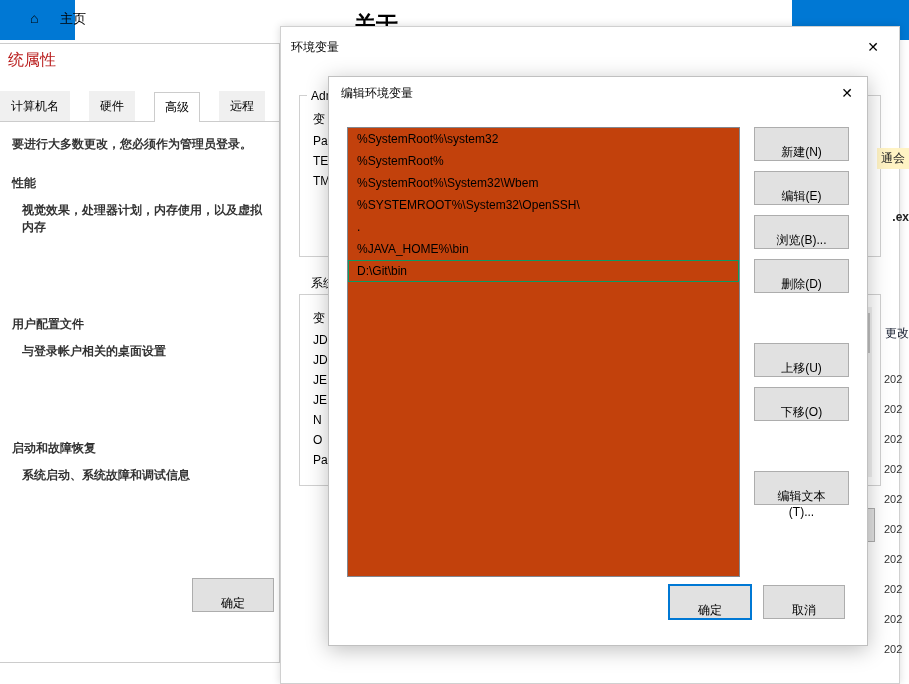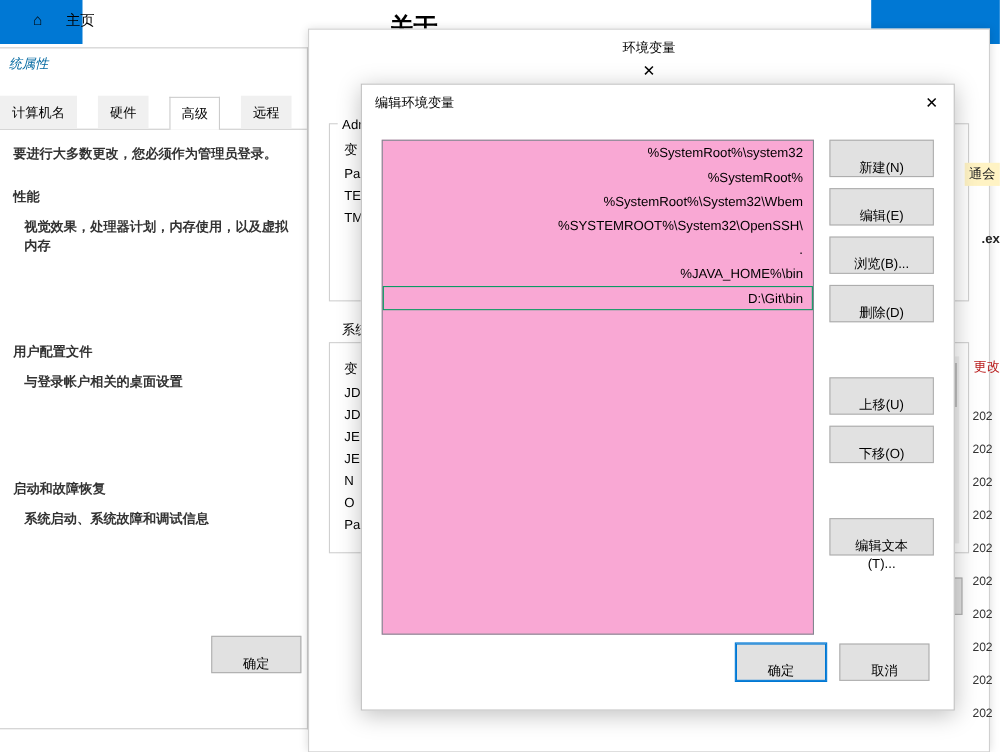--- a/index.html
+++ b/index.html
@@ -1,50 +1,50 @@
 <!DOCTYPE html>
 <html><head>
 <meta charset="utf-8">
 <style>
 * { box-sizing: border-box; margin: 0; padding: 0; font-family: "Microsoft YaHei", "Segoe UI", Tahoma, sans-serif; font-size: 12px; }
 body { width: 909px; height: 684px; overflow: hidden; background: #fff; position: relative; }
 .bg-blue { position: absolute; background: #0078d4; }
 
 
 .sysprop { position: absolute; left: 0; top: 43px; width: 280px; height: 620px; background: #fff; border: 1px solid #ccc; border-left: none; }
-.sysprop-title { padding: 6px 8px; font-size: 12px; color: #0369a1; font-style: italic; }
+.sysprop-title { padding: 6px 8px; font-size: 16px; color: #b91c1c; }
 .tabs { display: flex; border-bottom: 1px solid #ccc; margin-top: 14px; gap: 20px; }
 .tab { padding: 6px 10px; border: 1px solid transparent; border-bottom: none; background: #f0f0f0; margin-right: -1px; cursor: pointer; }
 .tab.active { background: #fff; border-color: #ccc; position: relative; top: 1px; }
 .sect-body { padding: 14px 12px; color: #333; font-weight: bold; }
 .sect-title { margin-top: 22px; margin-bottom: 10px; }
 .sect-desc { margin-left: 10px; color: #333; }
 .btn-row-bottom { display: flex; gap: 8px; padding: 10px; position: absolute; bottom: 40px; right: -5px; }
 
 
 .envparent { position: absolute; left: 280px; top: 26px; width: 620px; height: 658px; background: #fff; border: 1px solid #d0d0d0; box-shadow: 0 0 8px rgba(0,0,0,0.15); }
-.envparent-titlebar { display: flex; justify-content: space-between; align-items: center; padding: 8px 10px; flex-direction: column; }
+.envparent-titlebar { display: flex; justify-content: space-between; align-items: center; padding: 8px 10px; }
 .close-x { width: 32px; height: 24px; display: flex; align-items: center; justify-content: center; cursor: pointer; font-size: 14px; }
 .envparent-body { padding: 14px 18px 8px 18px; }
 .fieldset-label { position: relative; top: 8px; left: 8px; background: #fff; padding: 0 4px; display: inline-block; }
 .varbox { border: 1px solid #d0d0d0; margin-top: 0; padding: 12px 8px 8px 8px; }
 .varlist-body { height: 140px; overflow: hidden; }
 .varlist-row { padding: 3px 5px; white-space: nowrap; overflow: hidden; }
 .sysvarbox { margin-top: 10px; }
 .sysvarlist-body { height: 170px; position: relative; }
 .sysvar-scroll { position: absolute; right: 0; top: 0; bottom: 0; width: 17px; background: #f0f0f0; }
 .sysvar-scroll-thumb { position: absolute; top: 6px; right: 2px; width: 13px; height: 40px; background: #c0c0c0; }
 .sysvar-arrow { position: absolute; right: 0; width: 17px; height: 17px; text-align: center; line-height: 17px; color: #555; font-size: 9px; }
 .envparent-footer { display: flex; justify-content: flex-end; gap: 10px; padding: 14px 24px; }
 
 
 .editdlg { position: absolute; left: 328px; top: 76px; width: 540px; height: 570px; background: #fff; border: 1px solid #c0c0c0; box-shadow: 0 4px 20px rgba(0,0,0,0.25); z-index: 100; }
 .editdlg-titlebar { display: flex; justify-content: space-between; align-items: center; padding: 4px 4px 4px 12px; }
 .editdlg-body { padding: 18px 18px 8px 18px; display: flex; gap: 14px; }
-.listbox { flex: 1; border: 1px solid #828790; height: 450px; background: #f9a8d4; text-align: right; }
+.listbox { flex: 1; border: 1px solid #828790; height: 450px; background: #c2410c; }
 .listbox-item { padding: 3px 8px; border: 1px solid transparent; white-space: nowrap; overflow: hidden; }
 .listbox-item.selected { border: 1px solid #0a9b63; }
 .btn-col { display: flex; flex-direction: column; gap: 10px; width: 95px; }
 .btn-col .spacer { height: 30px; }
 .win-btn { min-width: 82px; height: 26px; border: 1px solid #adadad; background: #e1e1e1; cursor: pointer; padding: 16px 10px; }
 .win-btn.primary { border-color: #0078d4; outline: 1px solid #0078d4; }
 .editdlg-footer { display: flex; justify-content: flex-end; gap: 12px; padding: 0 22px 16px 0; }
 
 
 .bg-frag { position: absolute; color: #222; margin-left: 40px; }
@@ -122,21 +122,21 @@
     </div>
   </div>
   <div class="envparent-footer">
     <button class="win-btn">确定</button>
     <button class="win-btn">取消</button>
   </div>
 </div>
 
 <div class="bg-frag" style="right:0;top:148px;background:#fff3c4;padding:2px 4px">通会</div>
 <div class="bg-frag" style="right:0;top:210px;font-weight:bold">.ex</div>
-<div class="bg-frag" style="right:0;top:325px;color:#b91c1c">更改</div>
+<div class="bg-frag" style="right:0;top:325px;color:#0f172a">更改</div>
 <div class="right-strip" id="right-list" style="top:355px">
     <div>202</div>
     <div>202</div>
     <div>202</div>
     <div>202</div>
     <div>202</div>
     <div>202</div>
     <div>202</div>
     <div>202</div>
     <div>202</div>

